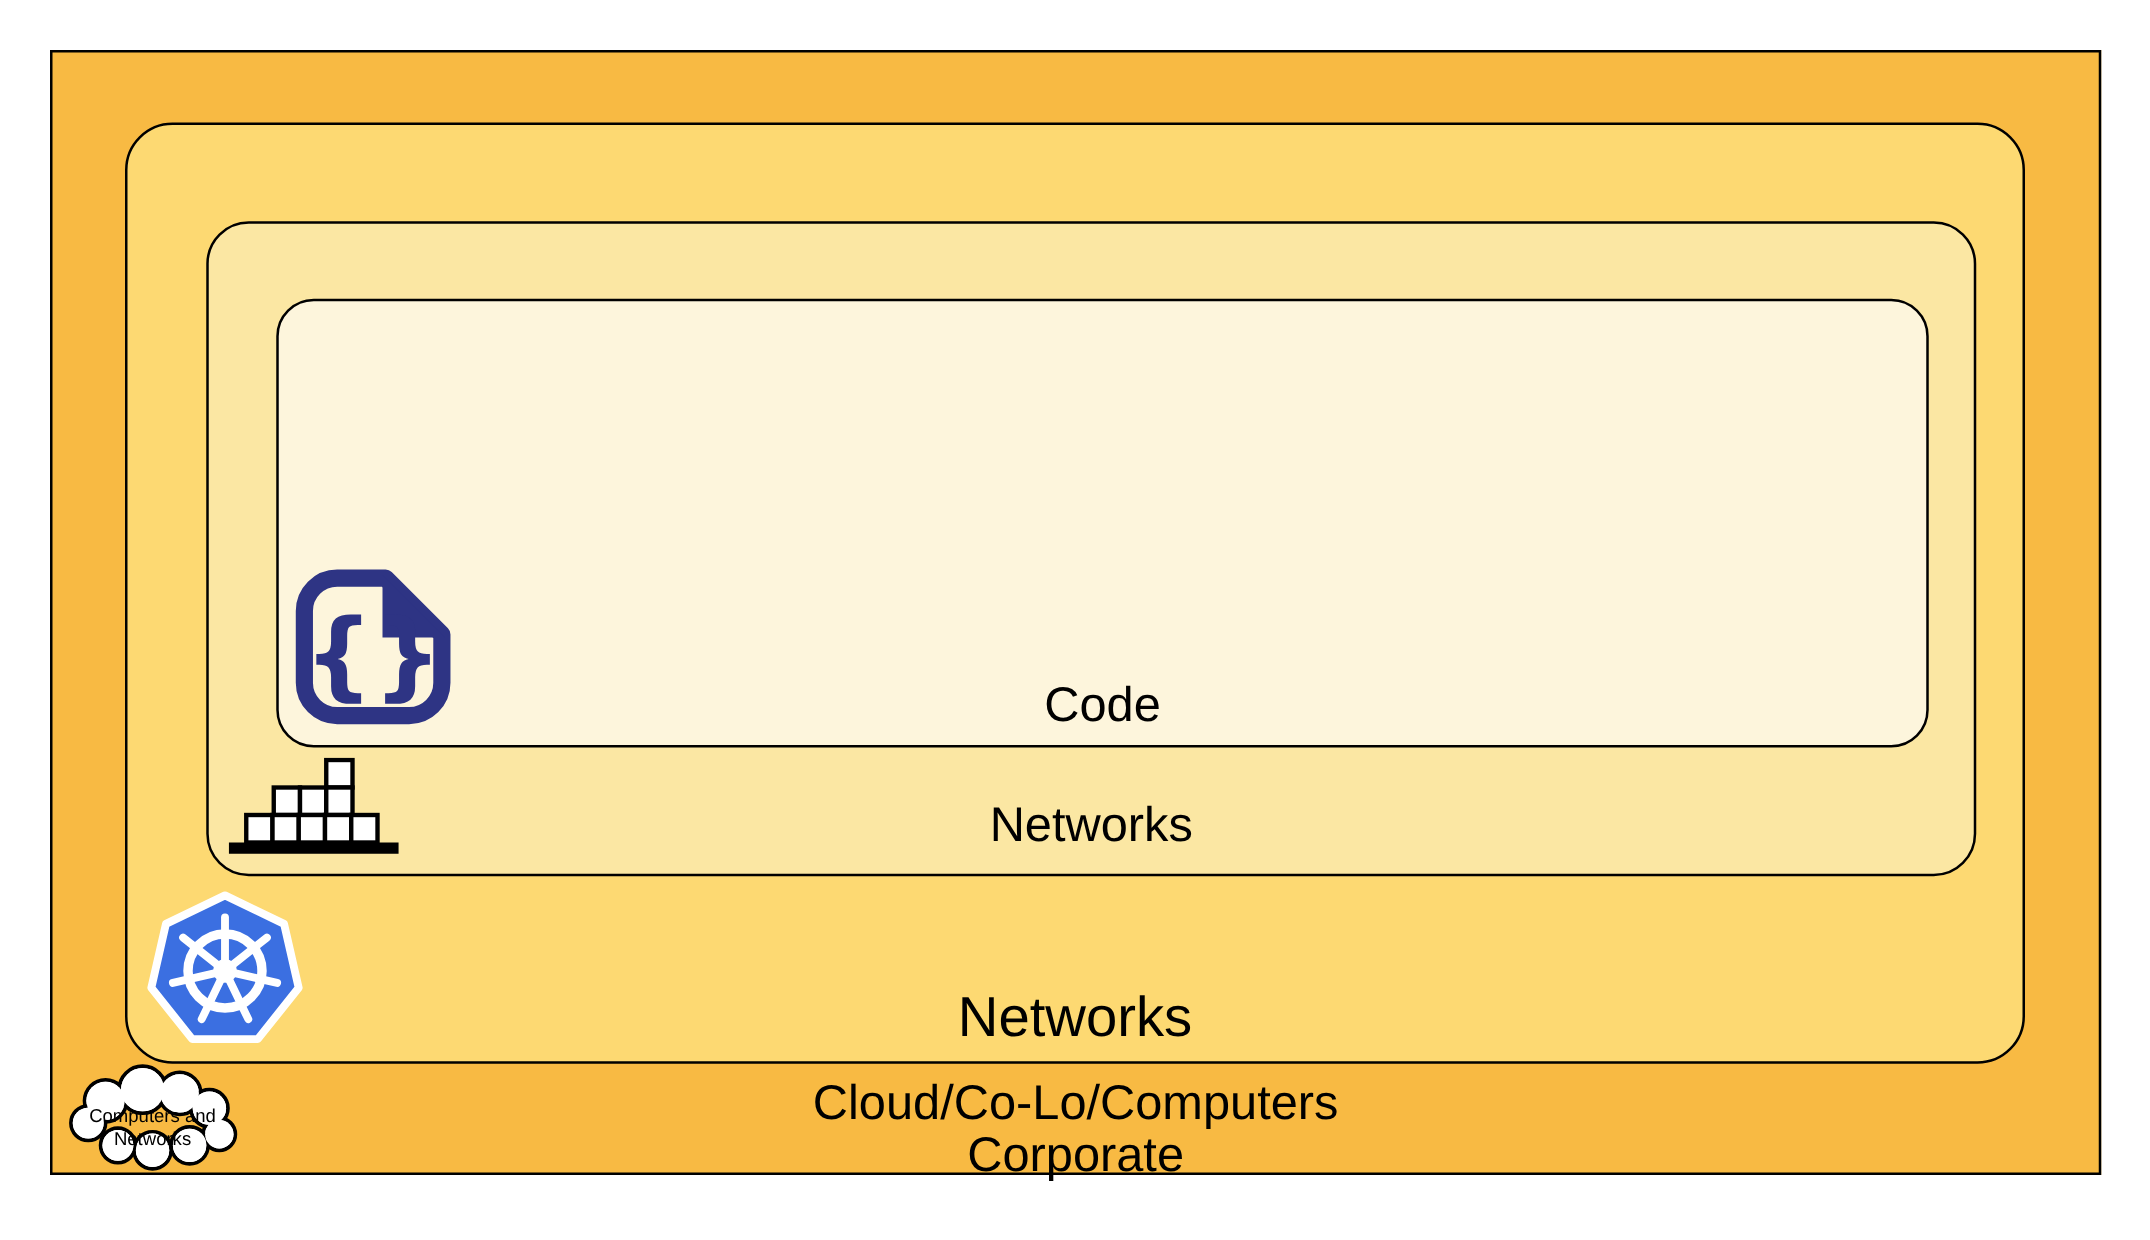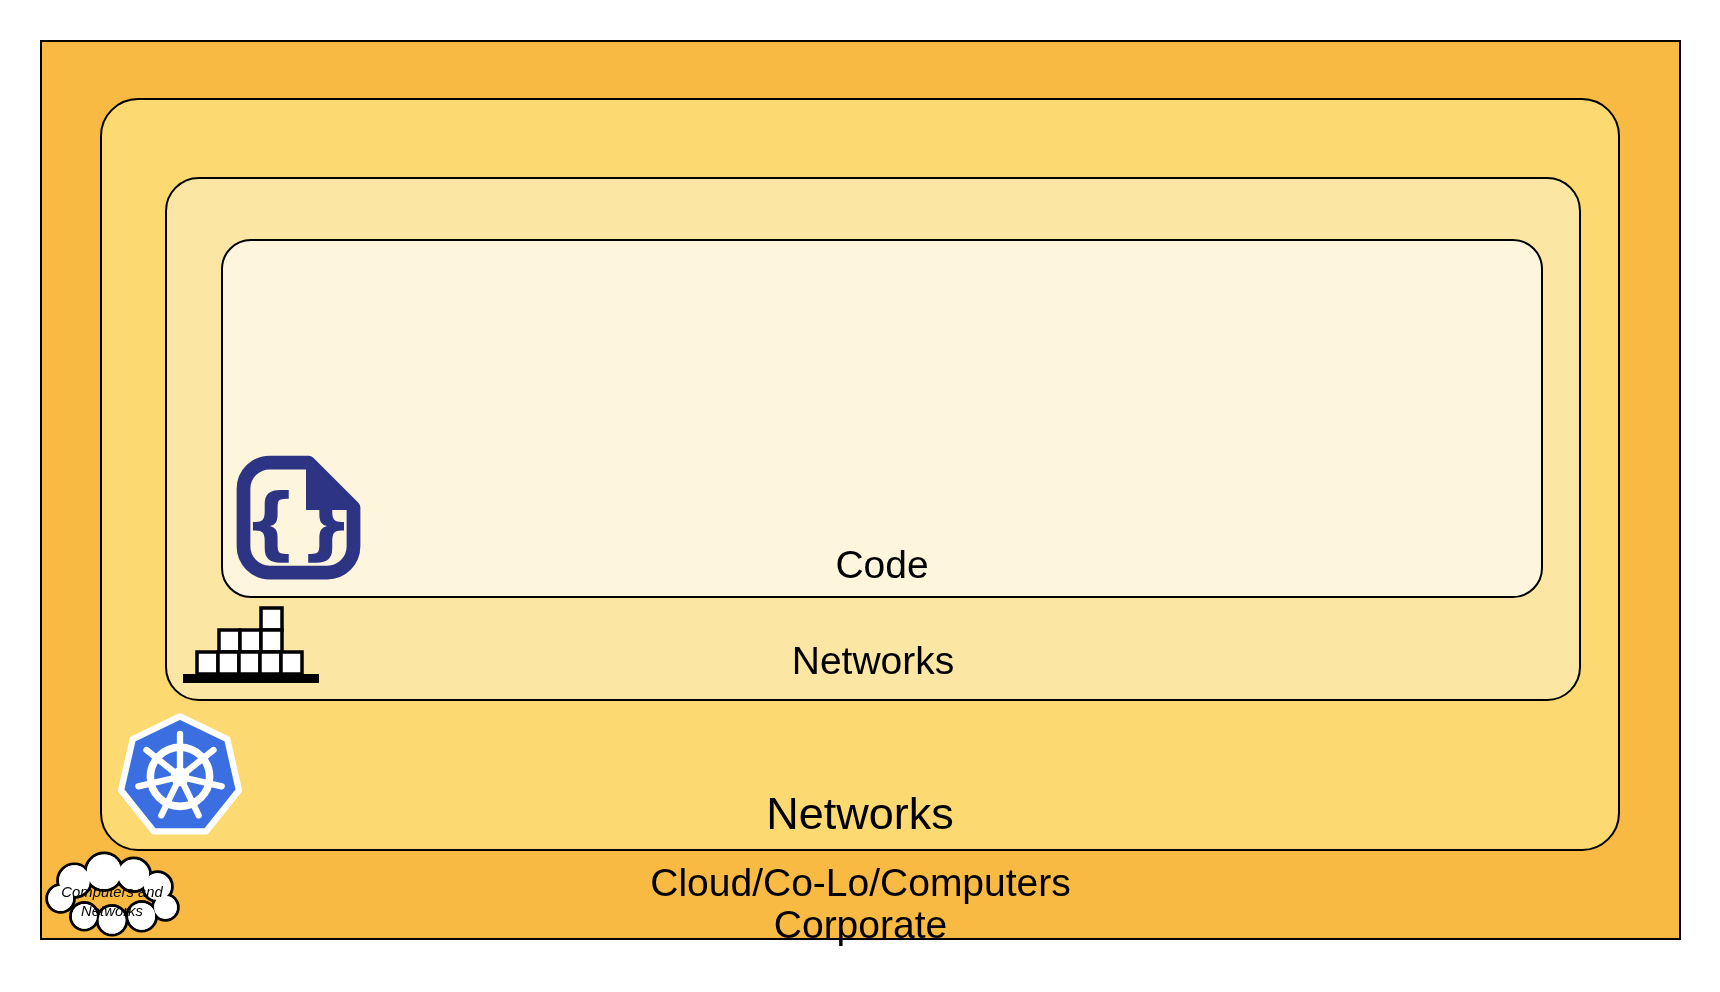--- a/index.html
+++ b/index.html
@@ -14,21 +14,21 @@
   .layer-code{left:221px;top:239px;width:1322px;height:359px;background:var(--c-code,#FDF5DC);border-radius:30px;}
   .layer-label{position:absolute;text-align:center;font-size:39px;line-height:42px;color:#000;}
   .label-code{left:221px;top:544px;width:1322px;}
   .label-container{left:165px;top:640px;width:1416px;}
   .label-cluster{left:100px;top:790px;width:1520px;font-size:45px;line-height:48px;}
   .label-datacenter{left:40px;top:862px;width:1641px;}
   .icon{position:absolute;}
   .icon-code{left:236px;top:455px;width:125px;height:125px;}
   .icon-container{left:183px;top:606px;width:136px;height:78px;}
   .icon-kubernetes{left:117px;top:710px;width:126px;height:131px;}
-  .icon-cloud{left:38px;top:851px;width:152px;height:91px;z-index:5;font-style:italic;}
+  .icon-cloud{left:48px;top:851px;width:152px;height:91px;z-index:5;}
   svg{display:block;width:100%;height:100%;}
 </style>
 </head>
 <body>
 
 <div class="stage">
 
   <div class="layer layer-datacenter"></div>
   <div class="layer layer-cluster"></div>
   <div class="layer layer-container"></div>

